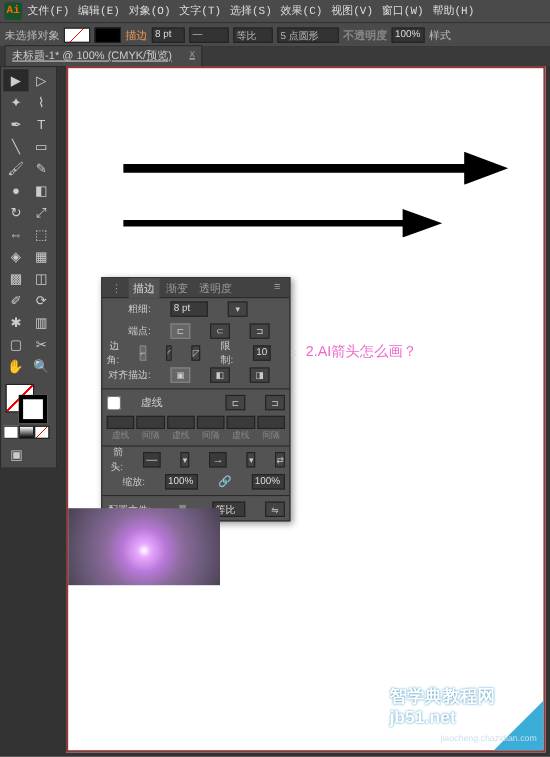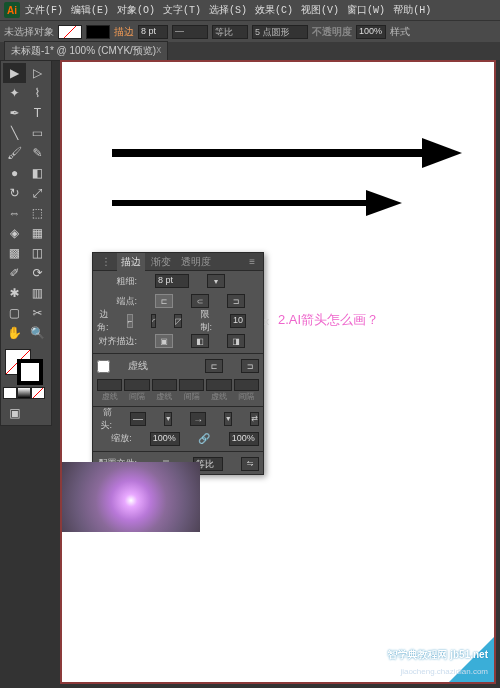--- a/index.html
+++ b/index.html
@@ -1,29 +1,29 @@
 <!DOCTYPE html>
 <html><head>
 <meta charset="utf-8">
 <style>
 * { margin: 0; padding: 0; box-sizing: border-box; font-family: "Microsoft YaHei", sans-serif; }
 body { background: #333; width: 500px; height: 688px; overflow: hidden; position: relative; }
 
 .menubar { background: #4a4a4a; height: 20px; display: flex; align-items: center; padding: 0 4px; gap: 2px; color: #ddd; font-size: 10px; }
-.menubar .logo { width: 16px; height: 16px; background: #14532d; color: #ff6600; display: flex; align-items: center; justify-content: center; font-weight: bold; font-size: 10px; border-radius: 2px; }
+.menubar .logo { width: 16px; height: 16px; background: #14532d; color: #ff6600; display: flex; align-items: center; justify-content: center; font-weight: bold; font-size: 10px; border-radius: 2px; font-family: Liberation Mono, monospace; }
 .menubar span { padding: 0 3px; cursor: default; font-family: Liberation Mono, monospace; }
 
 .optbar { background: #4a4a4a; height: 22px; display: flex; align-items: center; padding: 0 4px; gap: 4px; color: #bbb; font-size: 10px; border-top: 1px solid #333; }
 .optbar .swatch { width: 24px; height: 14px; border: 1px solid #222; background: linear-gradient(135deg, #fff 49%, #f00 49%, #f00 51%, #fff 51%); }
 .optbar .num { width: 30px; height: 14px; background: #333; border: 1px solid #222; color: #ddd; font-size: 9px; padding: 0 2px; }
 .optbar .dd { width: 36px; height: 14px; background: #333; border: 1px solid #222; font-size: 9px; padding: 0 2px; }
 .optbar .warn { color: #888; font-weight: bold; }
 
 .tabbar { background: #3a3a3a; height: 18px; display: flex; align-items: center; padding: 0 4px; font-size: 10px; color: #ccc; }
-.tabbar .tab { background: #4a4a4a; padding: 2px 6px; border: 1px solid #2a2a2a; display: flex; gap: 0; }
+.tabbar .tab { background: #4a4a4a; padding: 2px 6px; border: 1px solid #2a2a2a; display: flex; gap: 16px; text-decoration: underline; }
 .tabbar .tab .close { color: #999; }
 
 .workspace { position: absolute; top: 60px; left: 0; right: 0; bottom: 0; }
 
 .toolbox { position: absolute; left: 0; top: 0; width: 52px; background: #4a4a4a; border: 1px solid #2a2a2a; padding: 2px; }
 .toolbox .row { display: flex; }
 .toolbox .tool { width: 24px; height: 20px; display: flex; align-items: center; justify-content: center; color: #ccc; font-size: 12px; cursor: default; }
 .toolbox .tool.sel { background: #2a2a2a; }
 .toolbox .fs { margin-top: 4px; position: relative; width: 46px; height: 38px; }
 .toolbox .fs .fill { position: absolute; left: 2px; top: 2px; width: 26px; height: 26px; background: linear-gradient(135deg, #fff 48%, #f00 48%, #f00 52%, #fff 52%); border: 1px solid #222; }
@@ -52,21 +52,21 @@
 .panel .dashcell input { width: 100%; height: 12px; background: #3a3a3a; border: 1px solid #222; font-size: 8px; }
 .panel .dashcell .dl { font-size: 8px; color: #888; text-align: center; }
 .panel .arrowdd { width: 40px; height: 14px; background: #3a3a3a; border: 1px solid #222; display: flex; align-items: center; justify-content: center; }
 .panel .slider { flex: 1; height: 2px; background: #333; position: relative; margin: 0 4px; }
 .panel .slider .thumb { position: absolute; left: 30%; top: -3px; width: 6px; height: 8px; background: #888; }
 
 .purple { position: absolute; left: 0; top: 400px; width: 138px; height: 70px; background: radial-gradient(circle at 50% 55%, #fff 0%, #e8a8ff 8%, #b878d8 25%, #8a6a9a 45%, #6a5a7a 70%, #4a4050 100%); }
 
 .watermark { position: absolute; right: 0; bottom: 0; width: 140px; height: 46px; }
 .watermark .tri { position: absolute; right: 0; bottom: 0; width: 0; height: 0; border-left: 45px solid transparent; border-bottom: 45px solid #3aaed8; }
-.watermark .t1 { position: absolute; right: 6px; bottom: 20px; color: #fff; font-size: 10px; font-weight: bold; text-shadow: 0 0 2px #2288bb; }
+.watermark .t1 { position: absolute; right: 6px; bottom: 20px; color: #fff; font-size: 16px; font-weight: bold; text-shadow: 0 0 2px #2288bb; }
 .watermark .t2 { position: absolute; right: 6px; bottom: 6px; color: #ccddee; font-size: 8px; }
 </style>
 </head>
 <body>
 
 <div class="menubar">
   <div class="logo">Ai</div>
   <span>文件(F)</span>
   <span>编辑(E)</span>
   <span>对象(O)</span>

